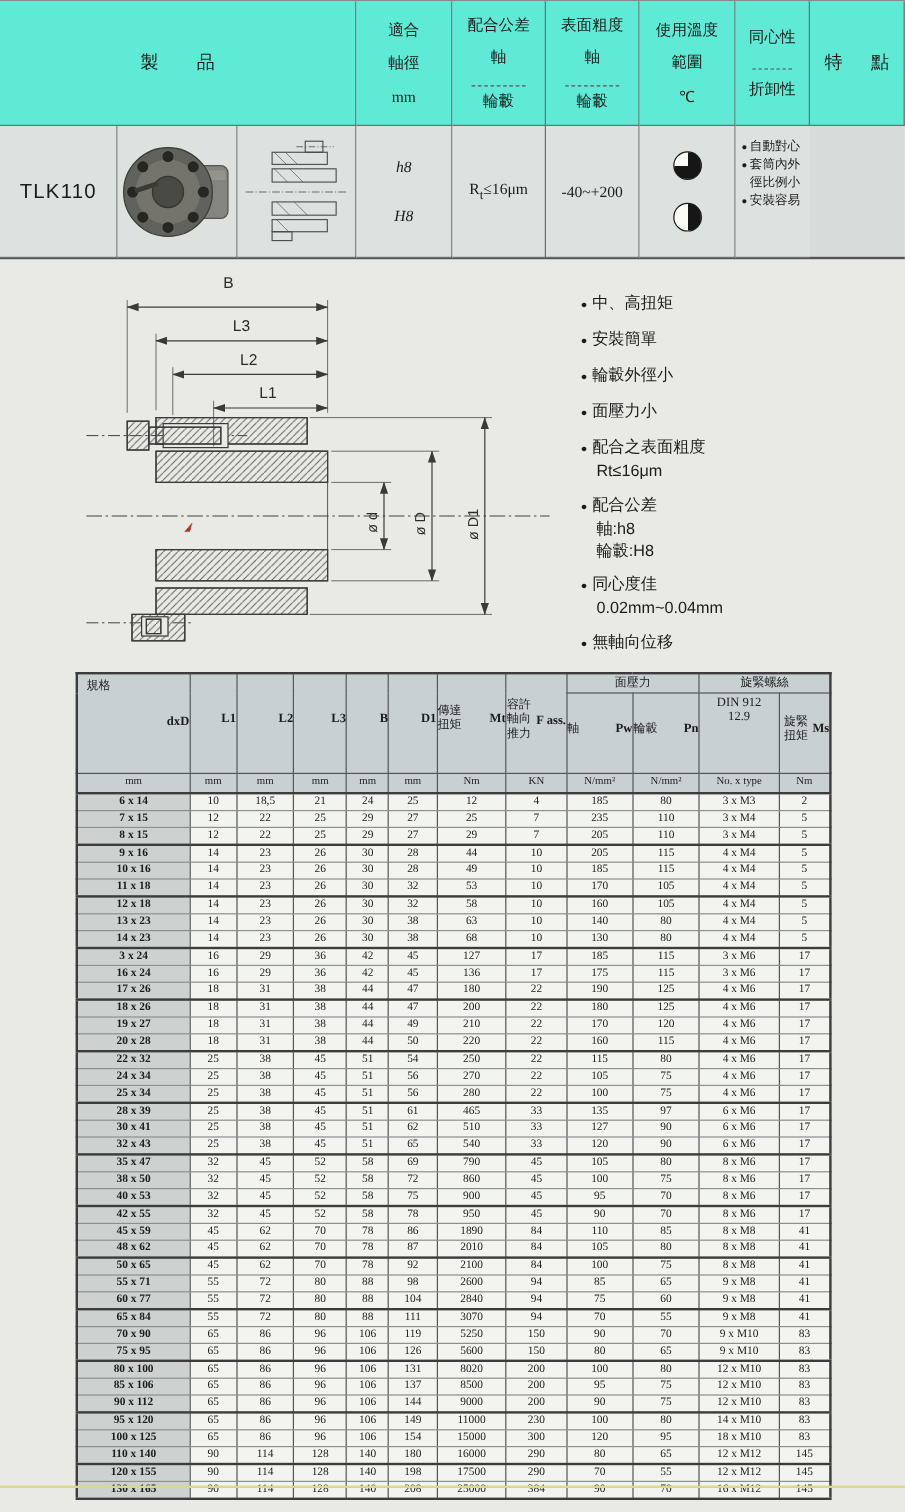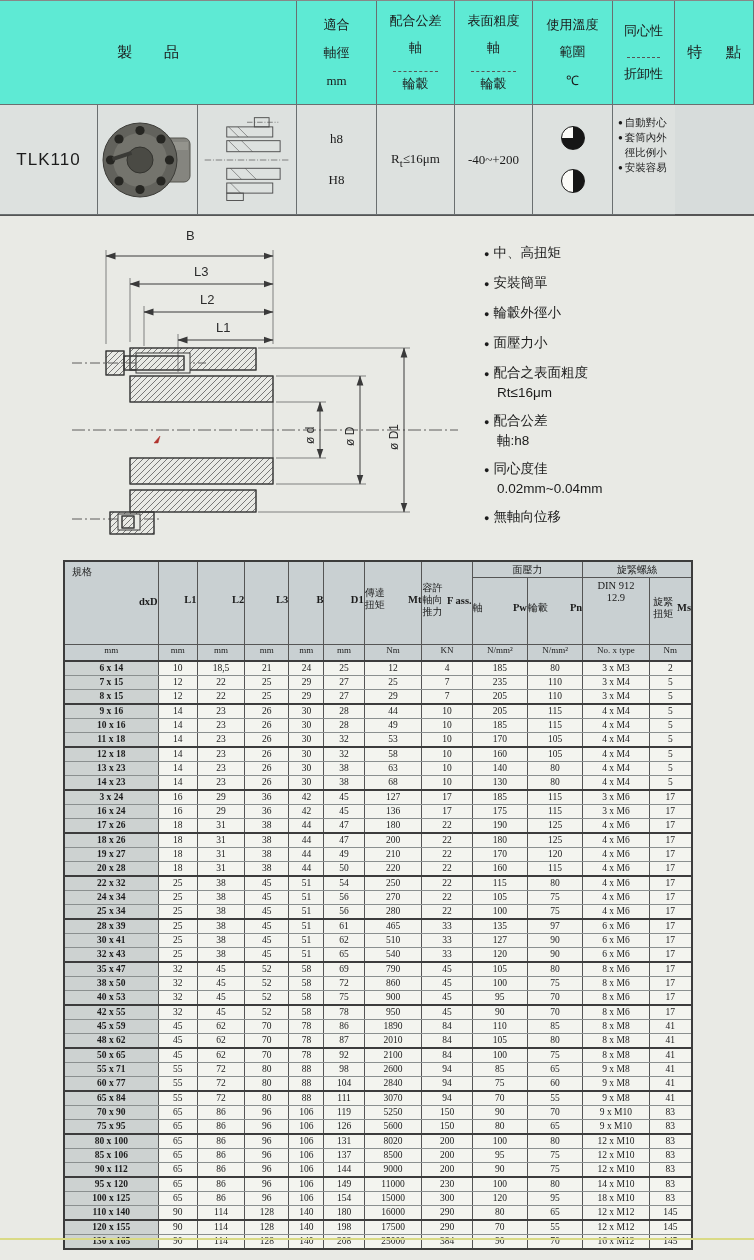--- a/index.html
+++ b/index.html
@@ -23,21 +23,21 @@
     box-sizing:border-box;display:flex;flex-direction:column;align-items:center;
     justify-content:center;font-size:13px;background:#ccd3d5;position:relative;}
   .tcell:last-child,.trow:last-child{border-right:none;}
   .tcell.hdr{background:#5eead4;font-family:Liberation Serif, serif;}
   .tcell.data{background:#dde1df;}
   .prod-hdr{grid-column:1 / span 3;letter-spacing:14px;text-indent:14px;font-size:15px;}
   .stack3{display:flex;flex-direction:column;justify-content:space-around;height:80%;align-items:center;}
   .dashline{border-top:1px dashed #555;width:86%;margin:6px 0;}
   .feat-hdr{letter-spacing:10px;text-indent:10px;font-size:15px;}
   .model{font-family:"Liberation Sans","DejaVu Sans",sans-serif;font-size:17px;letter-spacing:1px;}
-  .fitvals{justify-content:space-around;height:76%;display:flex;flex-direction:column;align-items:center;font-size:13px;}
+  .fitvals{justify-content:space-around;height:76%;display:flex;flex-direction:column;align-items:center;font-size:13px;font-style:italic;}
   .pie{width:22px;height:22px;border-radius:50%;border:1.3px solid #1a1a1a;}
   .pie.tq{background:conic-gradient(#161616 0 270deg,#fbfbf8 270deg 360deg);}
   .pie.half{background:conic-gradient(#161616 0 180deg,#fbfbf8 180deg 360deg);}
   .pies{display:flex;flex-direction:column;justify-content:space-around;height:80%;align-items:center;}
   .bullets{align-items:flex-start;justify-content:flex-start;padding:10px 4px 0 5px;font-size:10.5px;line-height:15px;}
   .bullets .b-item{display:flex;}
   .bullets .dot{margin-right:2px;font-size:8px;line-height:15px;}
   
   .drawwrap{position:absolute;left:58px;top:226px;width:420px;height:318px;}
   .sidefeat{position:absolute;left:484px;top:243px;width:266px;
@@ -301,20 +301,21 @@
         <span>配合之表面粗度</span>
       </div>
       <div class="fsub">Rt≤16μm</div>
     </div>
     <div class="feat">
       <div class="fmain">
         <span class="dot">●</span>
         <span>配合公差</span>
       </div>
       <div class="fsub">軸:h8</div>
+      <div class="fsub">輪轂:H8</div>
     </div>
     <div class="feat">
       <div class="fmain">
         <span class="dot">●</span>
         <span>同心度佳</span>
       </div>
       <div class="fsub">0.02mm~0.04mm</div>
     </div>
     <div class="feat">
       <div class="fmain">

